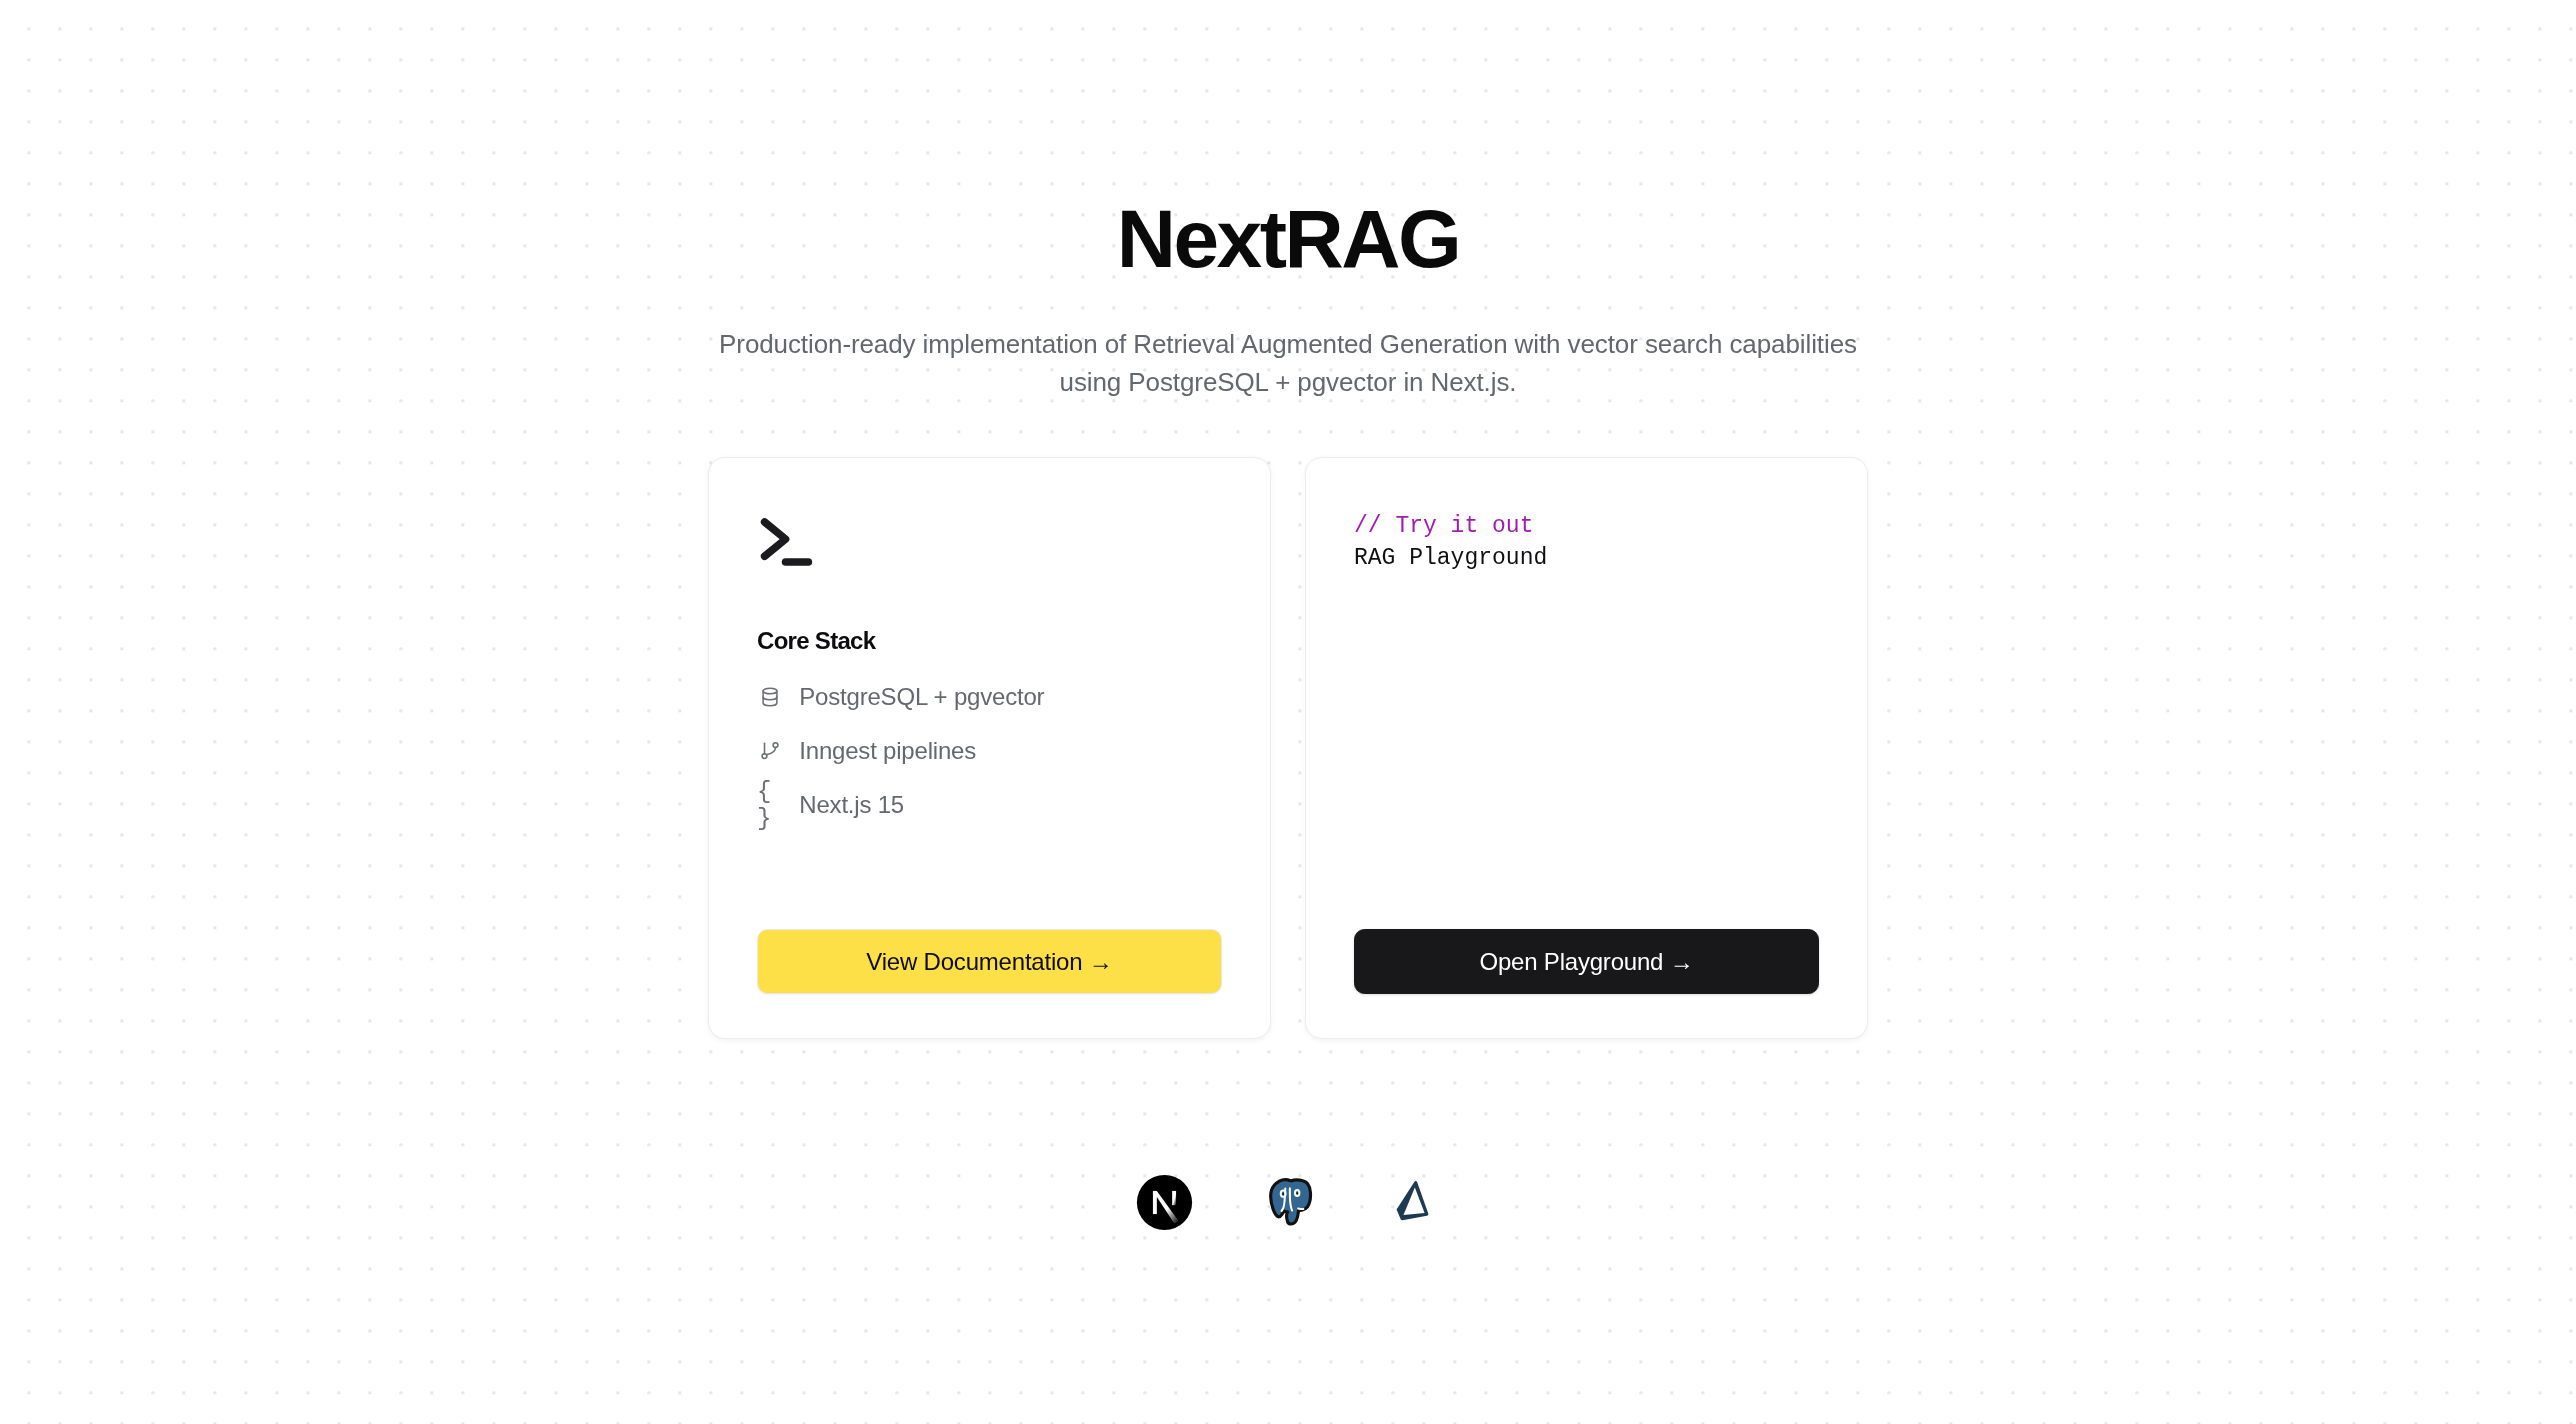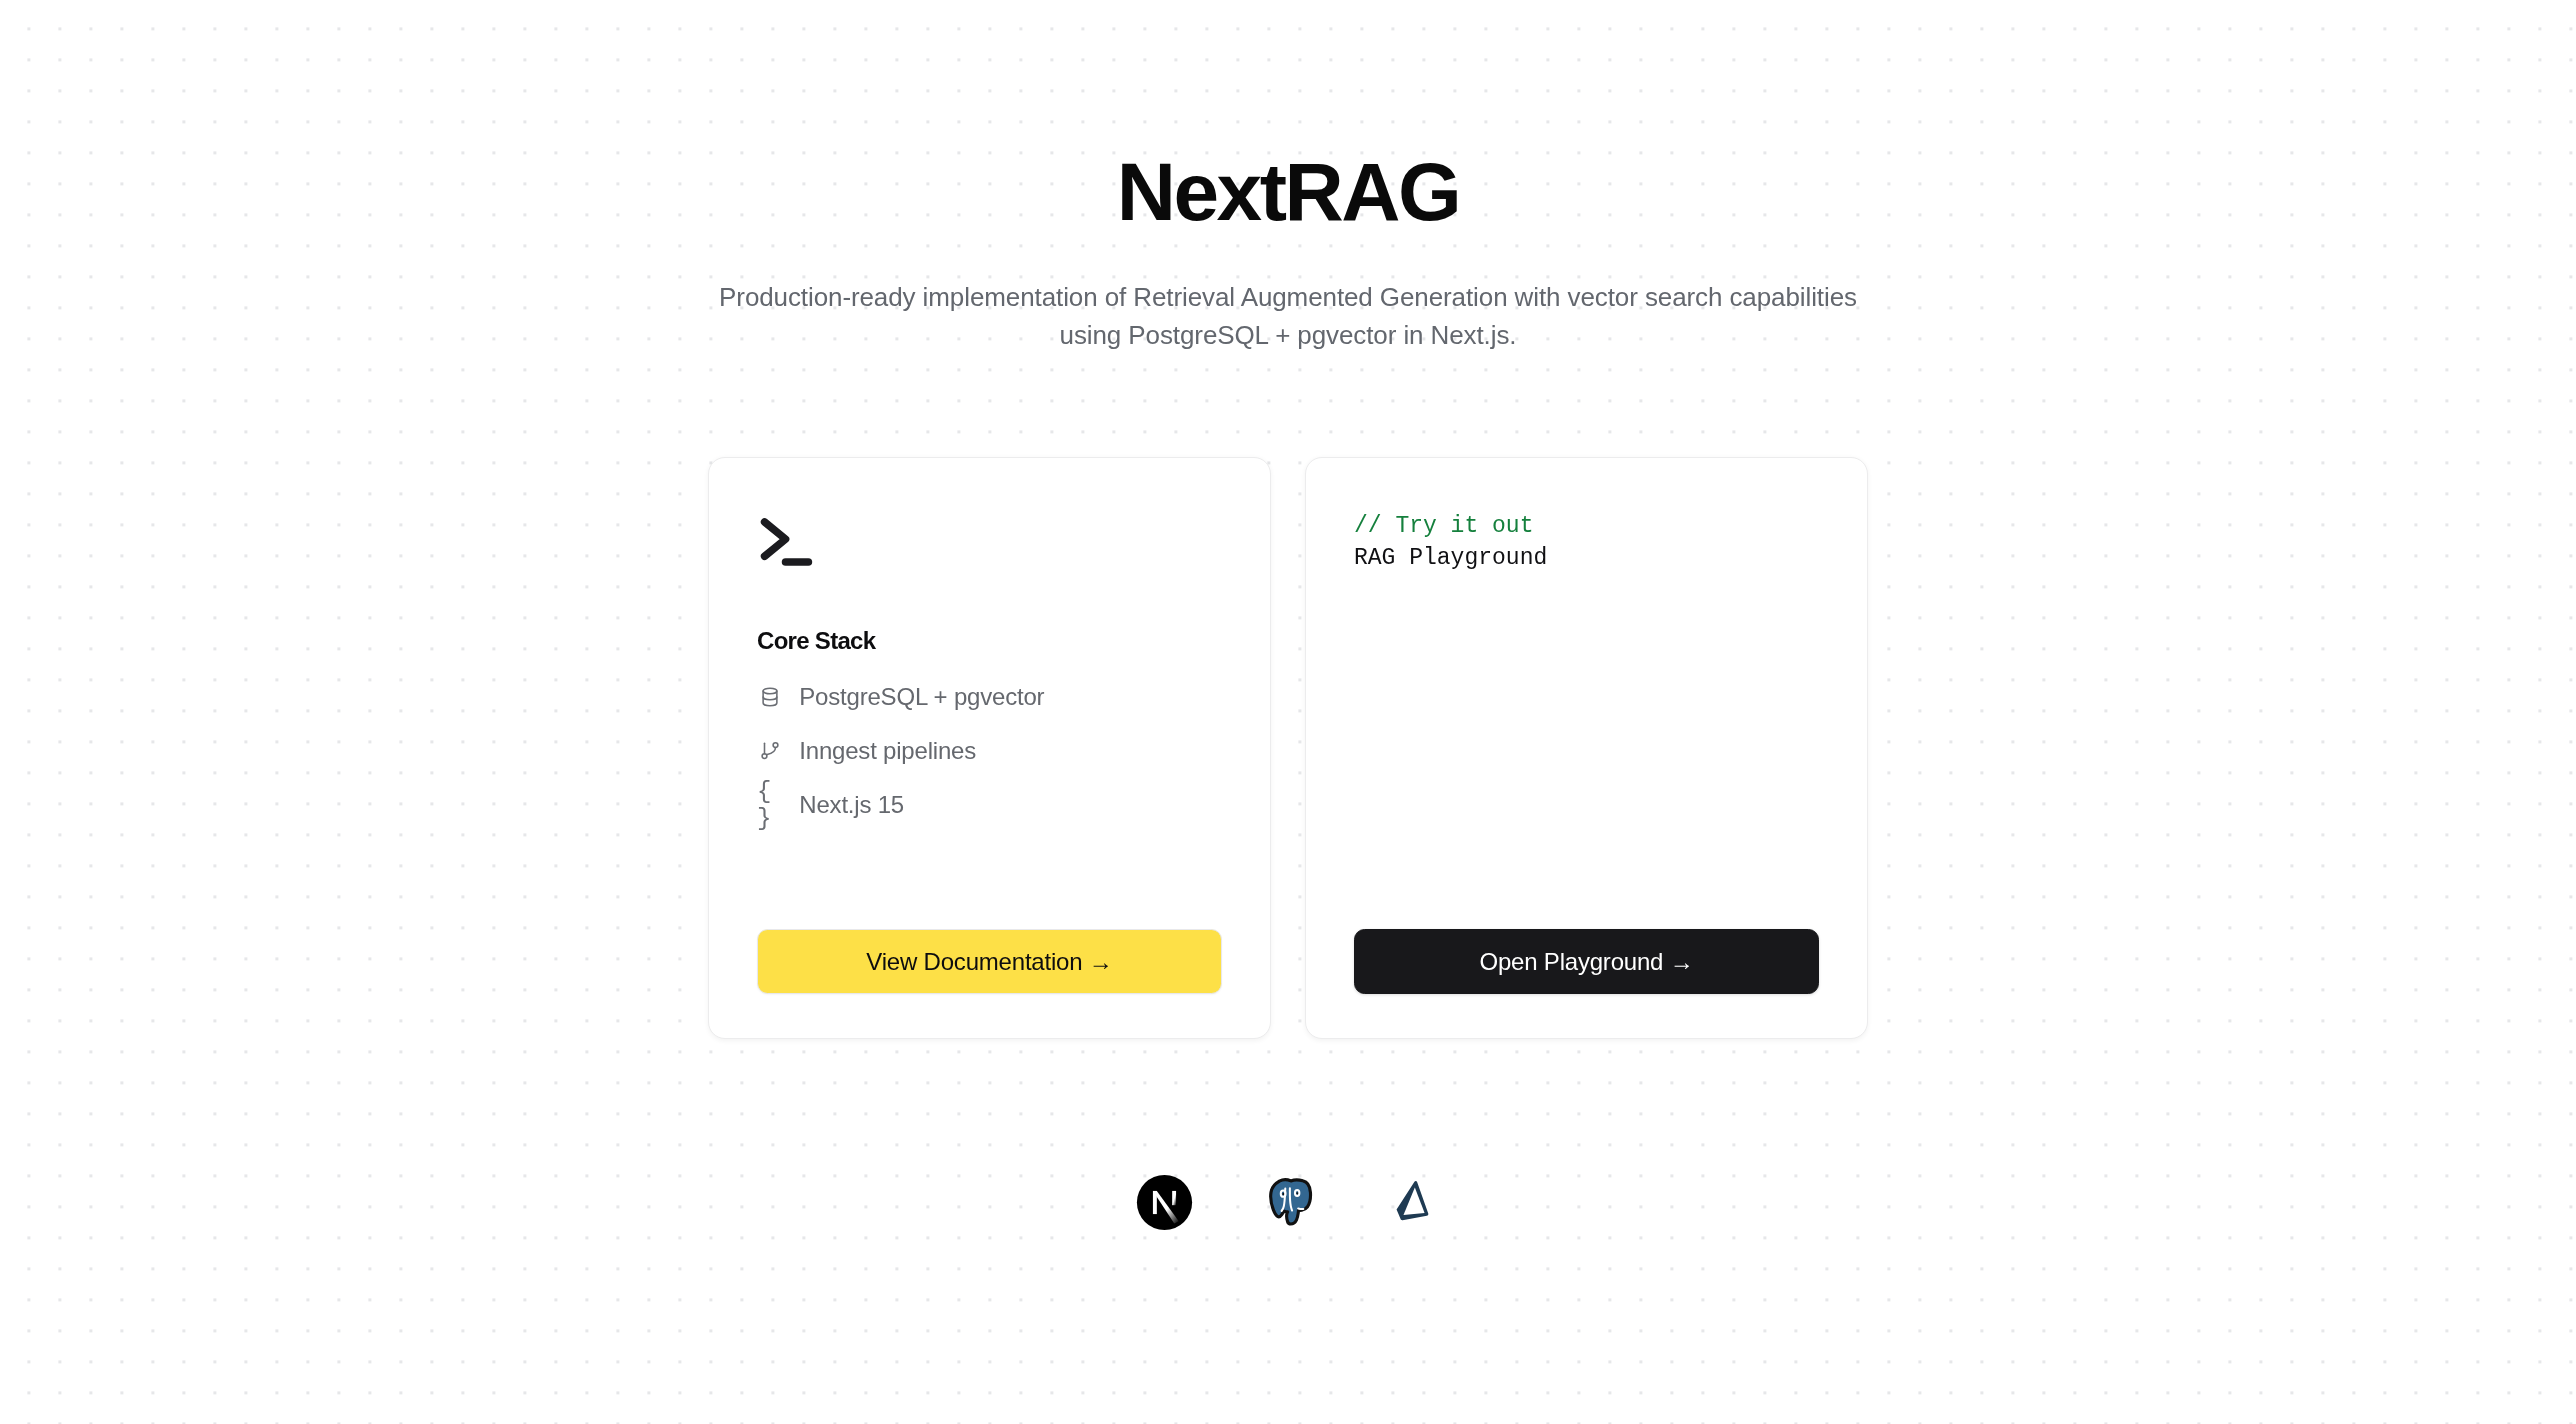--- a/index.html
+++ b/index.html
@@ -33,20 +33,21 @@
     width: 100%;
     text-align: center;
   }
 
   .hero-title {
     font-size: 82px;
     line-height: 1.0;
     font-weight: 800;
     letter-spacing: -2.5px;
     color: #0a0a0a;
+    margin-top: 47px;
   }
 
   .hero-subtitle {
     margin: 46px auto 0;
     width: 1149px;
     font-size: 26px;
     line-height: 1.45;
     color: #63676e;
     letter-spacing: -0.1px;
   }
@@ -157,21 +158,21 @@
   }
 
   
   .code-block {
     font-family: "Liberation Mono", monospace;
     font-size: 23px;
     line-height: 1.42;
     margin-top: 3.8px;
   }
 
-  .code-comment { color: #15803d; display: block; }
+  .code-comment { color: #a21caf; display: block; }
   .code-line    { color: #101013; display: block; }
 
   
   .logos {
     position: absolute;
     top: 1161px;
     left: 50%;
     transform: translateX(-50%);
     display: flex;
     align-items: center;

